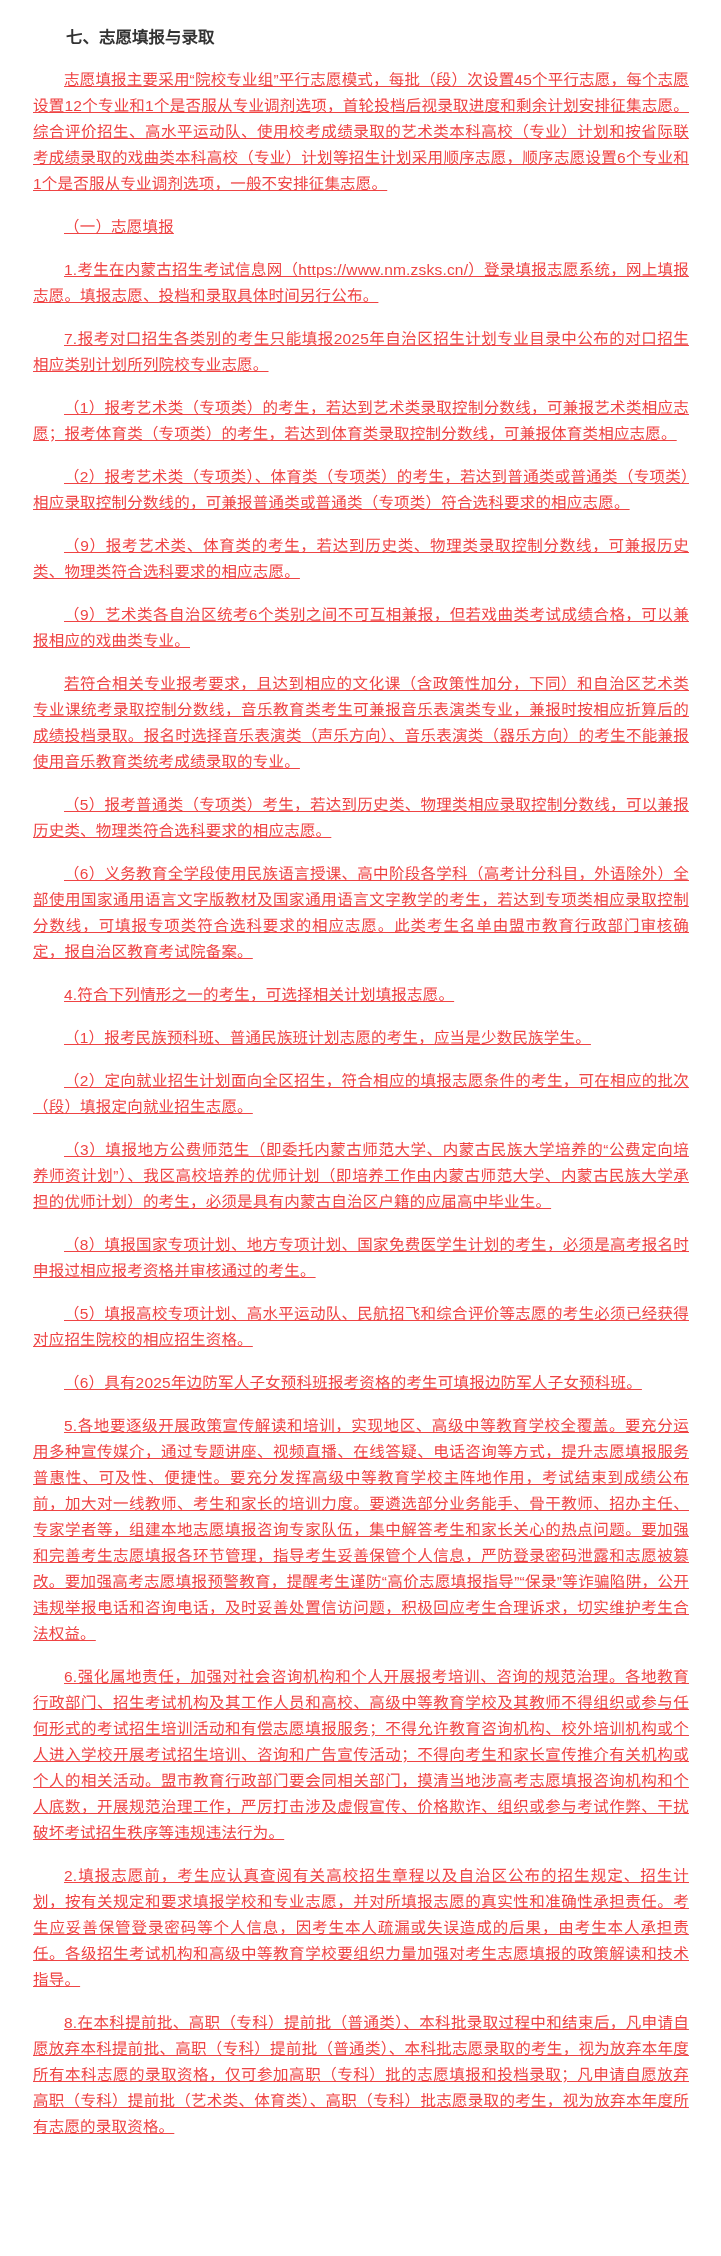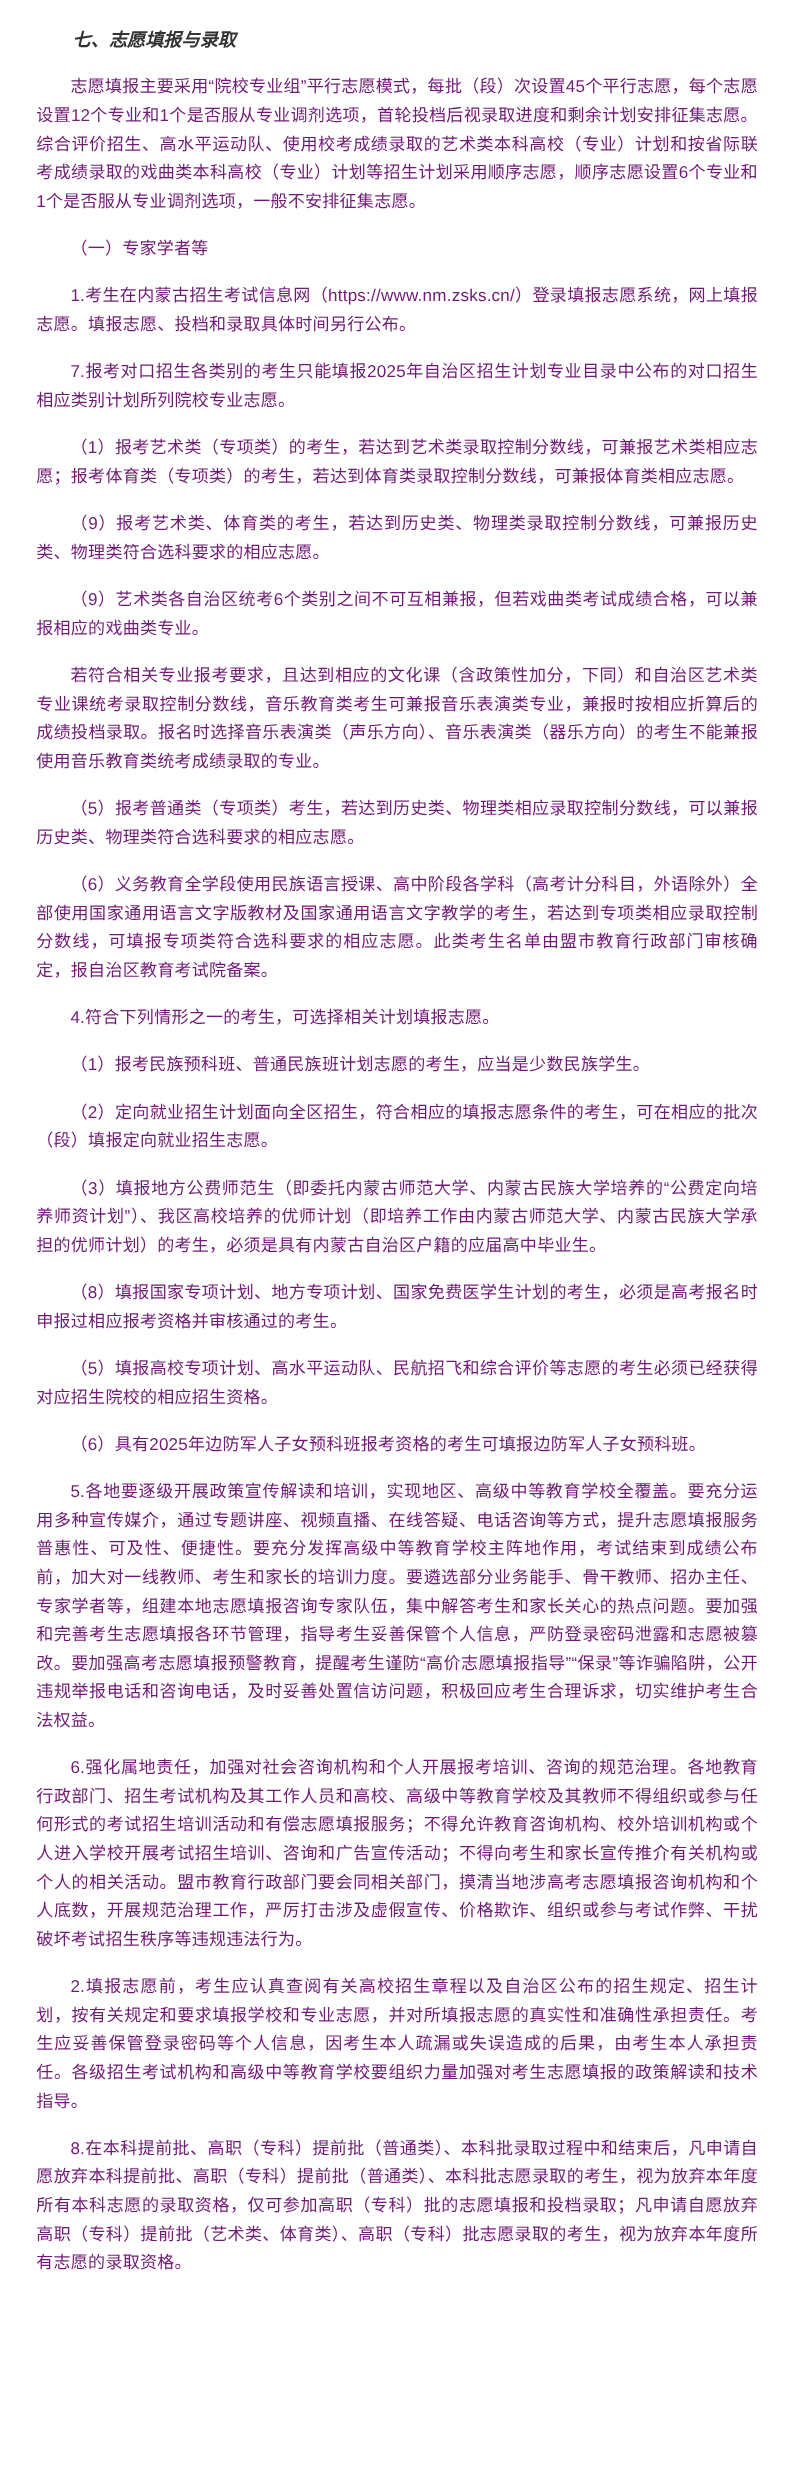--- a/index.html
+++ b/index.html
@@ -18,46 +18,47 @@
     padding: 24px 32px 26px 33px;
     background: #ffffff;
   }
   .doc-title {
     margin: 0 0 12px 0;
     font-size: 16.5px;
     font-weight: 700;
     color: #333333;
     line-height: 26px;
     text-indent: 2em;
-    font-style: italic;
   }
   .para {
     margin: 17px 0;
     font-size: 15.5px;
-    color: #701a75;
+    color: #ef4444;
     line-height: 26px;
     text-indent: 2em;
     text-align: justify;
     letter-spacing: 0.2px;
+    text-decoration: underline;
   }
   .para.subheading {
     text-align: left;
   }
 </style>
 </head>
 <body>
 
 <div class="doc-page">
   <h2 class="doc-title">七、志愿填报与录取</h2>
   <div>
       <p class="para">志愿填报主要采用“院校专业组”平行志愿模式，每批（段）次设置45个平行志愿，每个志愿设置12个专业和1个是否服从专业调剂选项，首轮投档后视录取进度和剩余计划安排征集志愿。综合评价招生、高水平运动队、使用校考成绩录取的艺术类本科高校（专业）计划和按省际联考成绩录取的戏曲类本科高校（专业）计划等招生计划采用顺序志愿，顺序志愿设置6个专业和1个是否服从专业调剂选项，一般不安排征集志愿。</p>
-      <p class="para subheading">（一）专家学者等</p>
+      <p class="para subheading">（一）志愿填报</p>
       <p class="para">1.考生在内蒙古招生考试信息网（https://www.nm.zsks.cn/）登录填报志愿系统，网上填报志愿。填报志愿、投档和录取具体时间另行公布。</p>
       <p class="para">7.报考对口招生各类别的考生只能填报2025年自治区招生计划专业目录中公布的对口招生相应类别计划所列院校专业志愿。</p>
       <p class="para">（1）报考艺术类（专项类）的考生，若达到艺术类录取控制分数线，可兼报艺术类相应志愿；报考体育类（专项类）的考生，若达到体育类录取控制分数线，可兼报体育类相应志愿。</p>
+      <p class="para">（2）报考艺术类（专项类）、体育类（专项类）的考生，若达到普通类或普通类（专项类）相应录取控制分数线的，可兼报普通类或普通类（专项类）符合选科要求的相应志愿。</p>
       <p class="para">（9）报考艺术类、体育类的考生，若达到历史类、物理类录取控制分数线，可兼报历史类、物理类符合选科要求的相应志愿。</p>
       <p class="para">（9）艺术类各自治区统考6个类别之间不可互相兼报，但若戏曲类考试成绩合格，可以兼报相应的戏曲类专业。</p>
       <p class="para">若符合相关专业报考要求，且达到相应的文化课（含政策性加分，下同）和自治区艺术类专业课统考录取控制分数线，音乐教育类考生可兼报音乐表演类专业，兼报时按相应折算后的成绩投档录取。报名时选择音乐表演类（声乐方向）、音乐表演类（器乐方向）的考生不能兼报使用音乐教育类统考成绩录取的专业。</p>
       <p class="para">（5）报考普通类（专项类）考生，若达到历史类、物理类相应录取控制分数线，可以兼报历史类、物理类符合选科要求的相应志愿。</p>
       <p class="para">（6）义务教育全学段使用民族语言授课、高中阶段各学科（高考计分科目，外语除外）全部使用国家通用语言文字版教材及国家通用语言文字教学的考生，若达到专项类相应录取控制分数线，可填报专项类符合选科要求的相应志愿。此类考生名单由盟市教育行政部门审核确定，报自治区教育考试院备案。</p>
       <p class="para">4.符合下列情形之一的考生，可选择相关计划填报志愿。</p>
       <p class="para">（1）报考民族预科班、普通民族班计划志愿的考生，应当是少数民族学生。</p>
       <p class="para">（2）定向就业招生计划面向全区招生，符合相应的填报志愿条件的考生，可在相应的批次（段）填报定向就业招生志愿。</p>
       <p class="para">（3）填报地方公费师范生（即委托内蒙古师范大学、内蒙古民族大学培养的“公费定向培养师资计划”）、我区高校培养的优师计划（即培养工作由内蒙古师范大学、内蒙古民族大学承担的优师计划）的考生，必须是具有内蒙古自治区户籍的应届高中毕业生。</p>
       <p class="para">（8）填报国家专项计划、地方专项计划、国家免费医学生计划的考生，必须是高考报名时申报过相应报考资格并审核通过的考生。</p>

